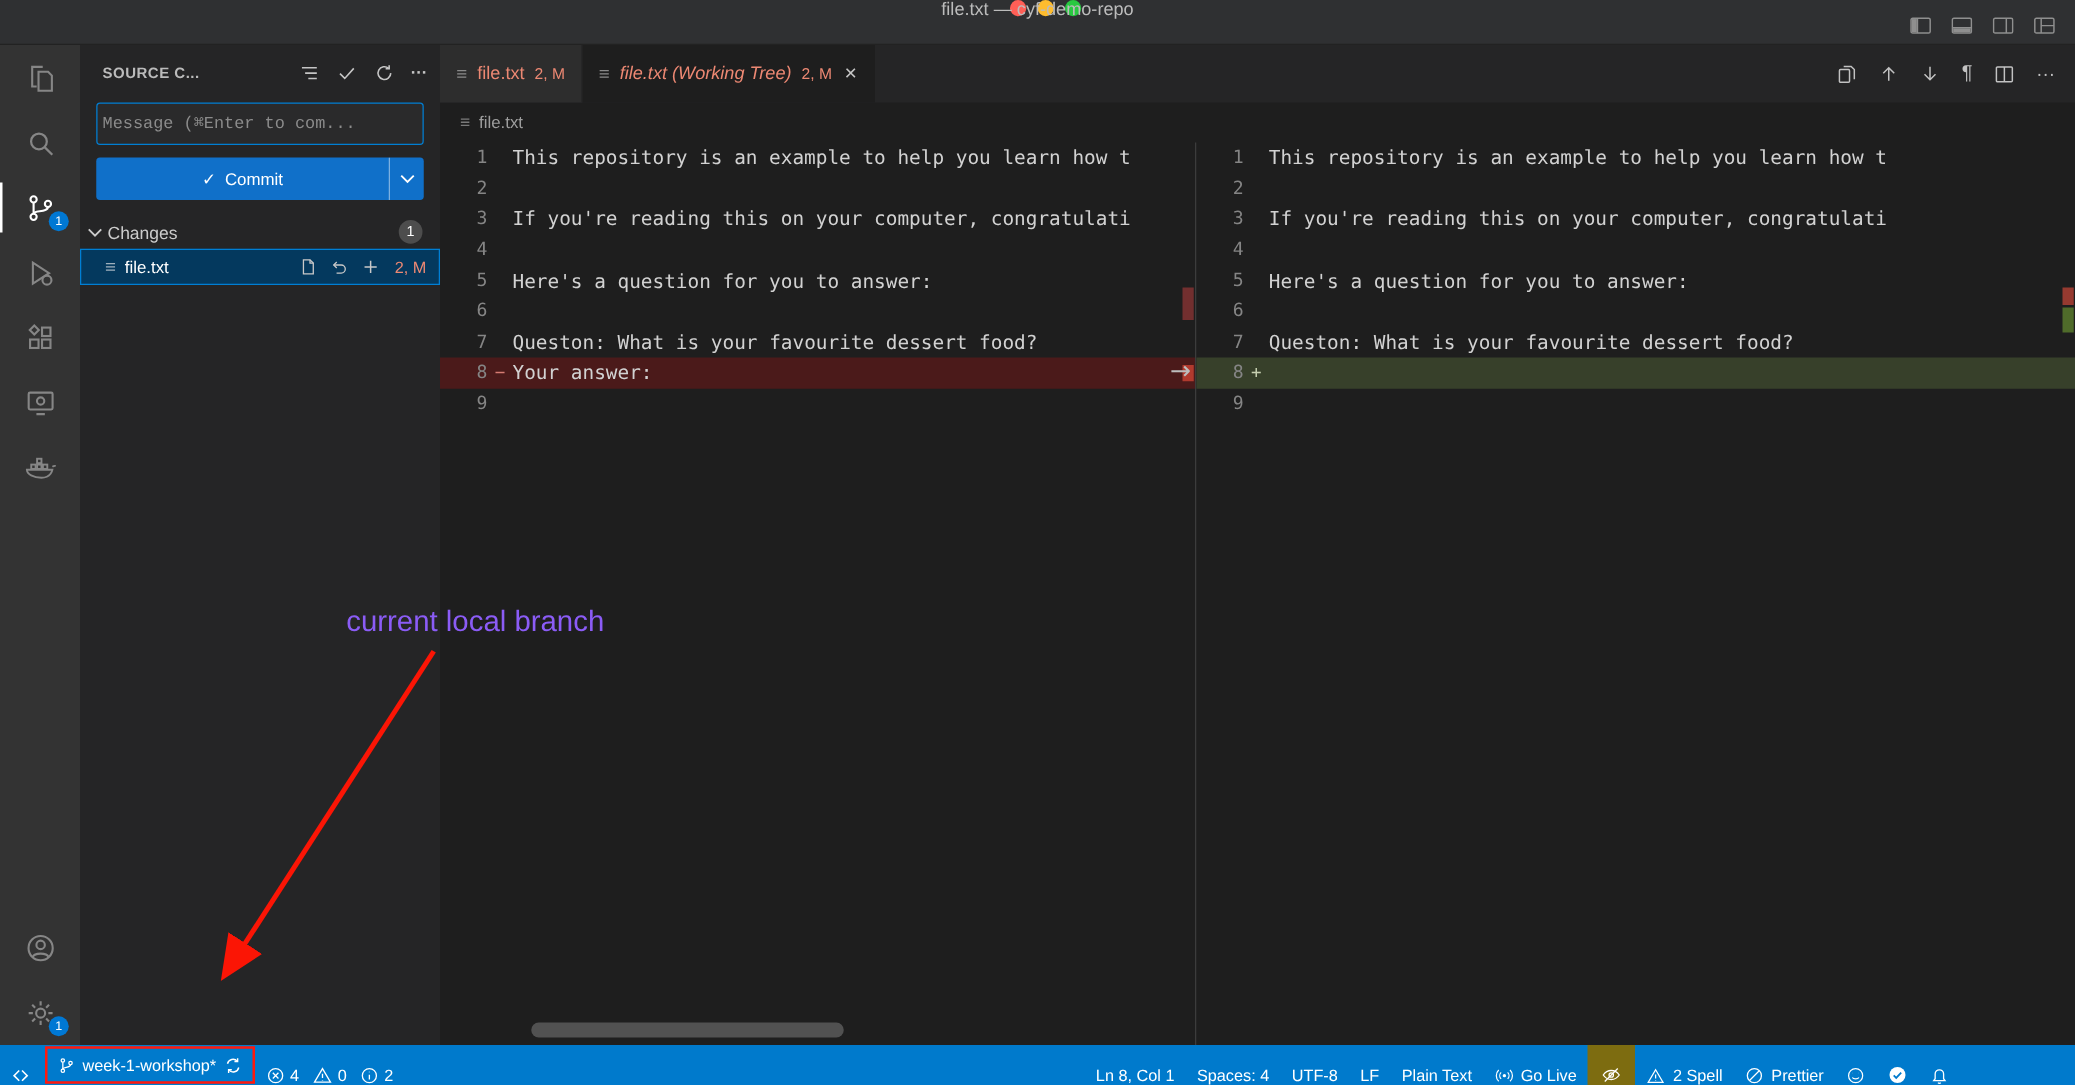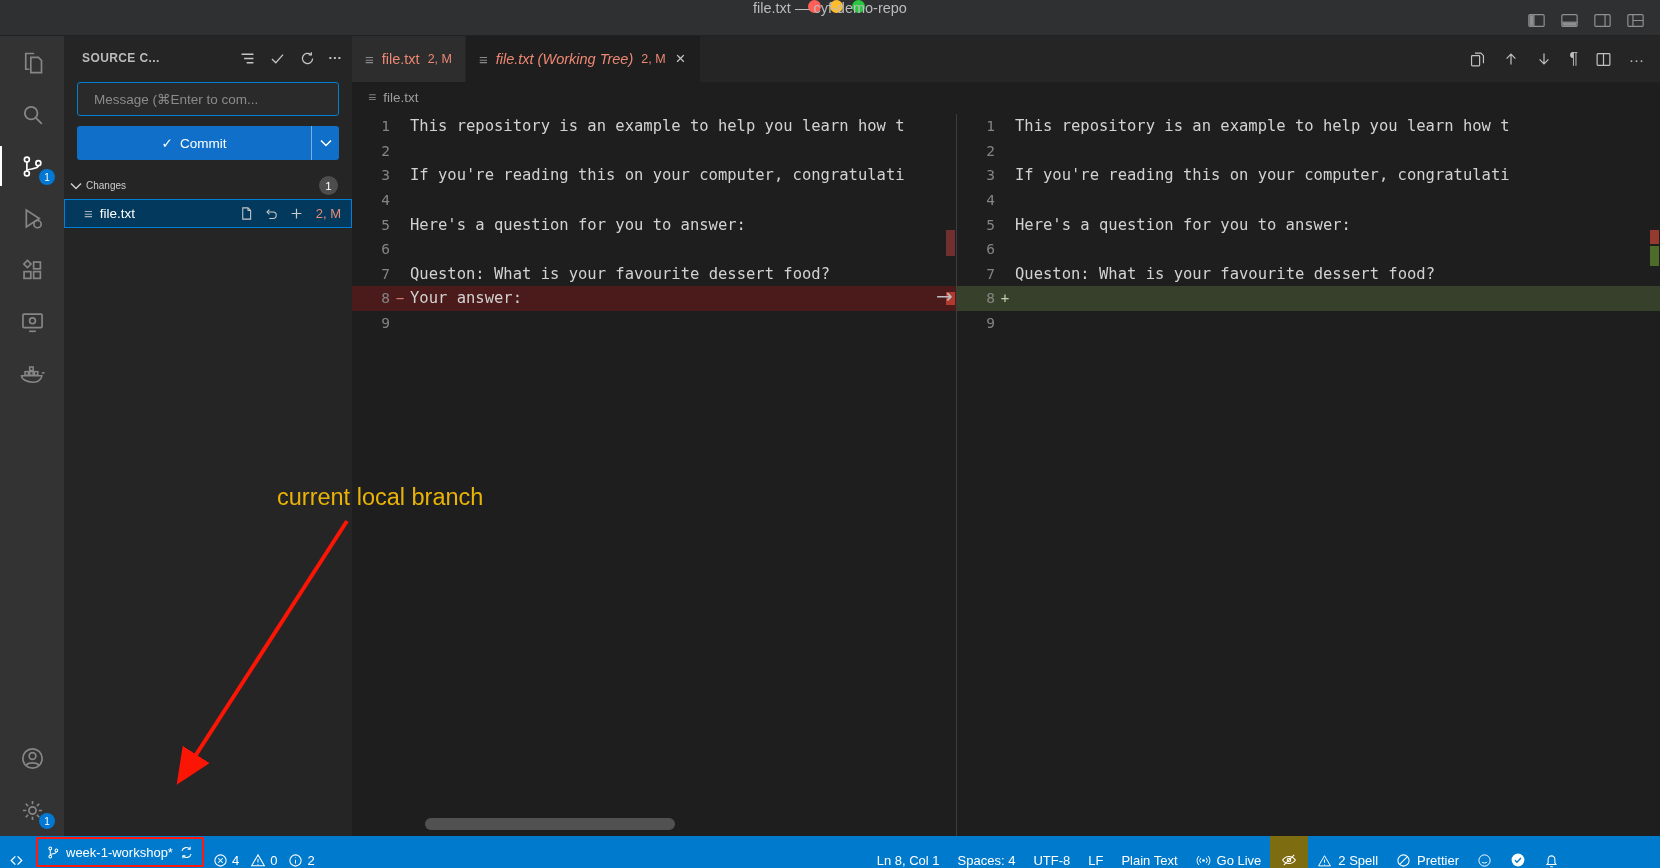--- a/index.html
+++ b/index.html
@@ -29,27 +29,27 @@
   .ab-item.active::before { content:""; position:absolute; left:0; top:6px; bottom:6px; width:2px; background:#ffffff; }
   .ab-badge { position:absolute; right:9px; bottom:7px; background:#0078d4; color:#fff; font-size:10px; min-width:16px; height:16px; border-radius:9px; display:flex; align-items:center; justify-content:center; padding:0 3px; }
   .ab-spacer { flex:1; }
 
   
   .sidebar { width:288px; background:#252526; display:flex; flex-direction:column; font-size:13.5px; }
   .sb-header { height:44px; display:flex; align-items:center; padding:0 10px 0 18px; color:#bbbbbb;font-weight:bold; }
   .sb-title { font-size:12px; letter-spacing:.4px; color:#bbb; }
   .sb-header-icons { margin-left:auto; display:flex; gap:13px; color:#c5c5c5; }
   .sb-header-icons .hbtn { cursor:pointer; }
-  .msg-input { margin:2px 13px 8px; height:34px; width:262px; background:#2a2a2b; border:1px solid #007fd4; border-radius:3px; color:#cccccc; font-size:13.5px; padding:0 16px; font-family:Liberation Sans, sans-serif; }
+  .msg-input { margin:2px 13px 8px; height:34px; width:262px; background:#2a2a2b; border:1px solid #007fd4; border-radius:3px; color:#cccccc; font-size:13.5px; padding:0 4px; font-family:Liberation Mono, monospace; }
   .msg-input::placeholder { color:#8b8b8b; }
   .commit-btn { margin:2px 13px 12px; height:34px; background:#1070c9; border:none; border-radius:3px; color:#fff; display:flex; align-items:stretch; cursor:pointer; font-size:13.5px; overflow:hidden; }
   .commit-main { flex:1; display:flex; align-items:center; justify-content:center; gap:7px; }
   .commit-drop { width:28px; display:flex; align-items:center; justify-content:center; border-left:1px solid rgba(255,255,255,.45); }
   .changes-row { height:27px; display:flex; align-items:center; gap:4px; padding:0 14px 0 6px; color:#cccccc; cursor:pointer; }
-  .changes-label { font-size:10px; }
+  .changes-label { font-size:14px; }
   .badge { margin-left:auto; background:#4d4d4d; color:#ffffff; font-size:11.5px; min-width:19px; height:19px; border-radius:10px; display:flex; align-items:center; justify-content:center; padding:0 5px; }
   .file-row { height:29px; display:flex; align-items:center; gap:7px; padding:0 10px 0 19px; background:#04395e; border:1px solid #007fd4; color:#ffffff; cursor:pointer; }
   .file-row .fname { font-size:13.5px; }
   .file-actions { margin-left:auto; display:flex; align-items:center; gap:10px; color:#c9c9c9; }
   .file-deco { color:#ec8873; font-size:13px; margin-left:2px; }
 
   
   .editor-col { flex:1; display:flex; flex-direction:column; background:#1e1e1e; min-width:0; }
   .tabbar { height:46px; background:#252526; display:flex; align-items:stretch; }
   .tab { display:flex; align-items:center; gap:8px; padding:0 13px; font-size:14.5px; cursor:pointer; }
@@ -88,21 +88,21 @@
   
   .statusbar { height:32px; background:#007acc; color:#ffffff; display:flex; align-items:stretch; font-size:13px; }
   .sb-item { display:flex; align-items:flex-end; gap:6px; padding:0 9px; cursor:pointer; white-space:nowrap; }
   .branch-box { display:flex; align-items:center; border:2px solid #ff190e; margin:1px 0 1px 3px; padding:0 3px; }
   .problems { gap:4px; }
   .problems .num { margin-right:7px; }
   .sb-right { margin-left:auto; display:flex; align-items:stretch; padding-right:92px; }
   .sb-eye { background:#7d6c10; padding:0 11px; }
 
   
-  .annotation-label { position:absolute; left:277px; top:484px; color:#eab308; font-size:23.5px; z-index:60; }
+  .annotation-label { position:absolute; left:277px; top:484px; color:#8b5cf6; font-size:23.5px; z-index:60; }
   .annotation-svg { position:absolute; inset:0; pointer-events:none; z-index:55; }
 </style>
 </head>
 <body>
 
 <div class="titlebar">
   <div class="traffic">
     <span class="dot red"></span>
     <span class="dot yellow"></span>
     <span class="dot green"></span>

